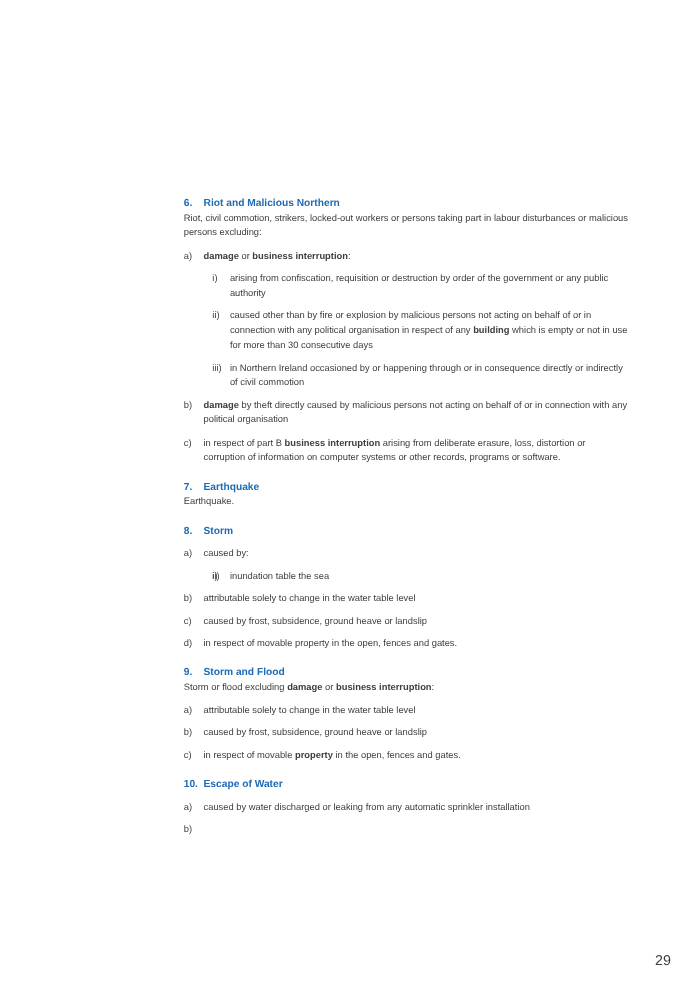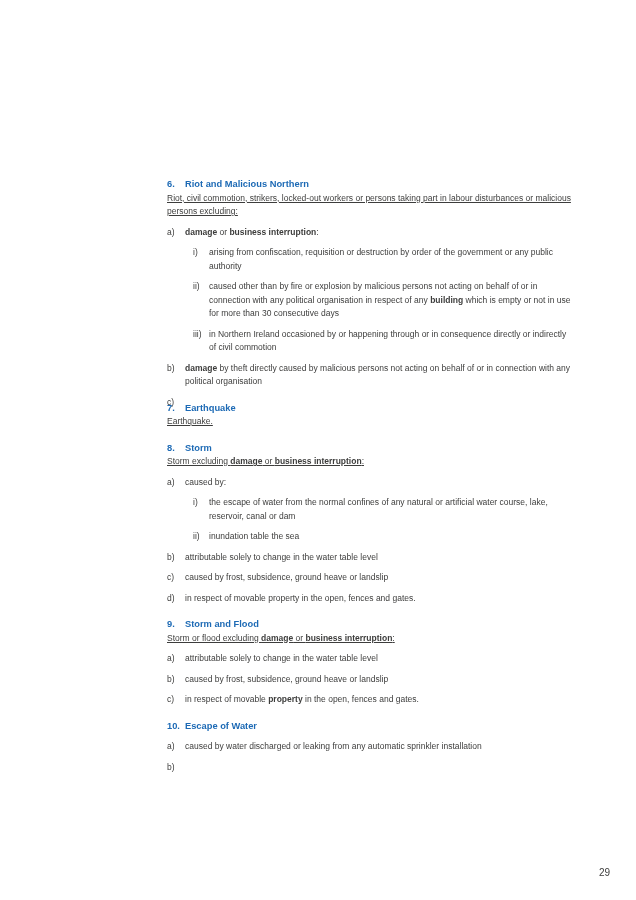--- a/index.html
+++ b/index.html
@@ -28,21 +28,21 @@
   .section:first-child{margin-top:0;}
   .heading{
     margin:0;
     display:flex;
     font-size:9.3px;
     line-height:13.5px;
     font-weight:bold;
     color:var(--heading-color);
   }
   .h-num{flex:none;width:18px;}
-  .intro{margin:0;text-decoration:underline;}
+  .intro{margin:0;}
   .item{
     position:relative;
     margin-top:7px;
     padding-left:18px;
   }
   .item > .marker{
     position:absolute;
     left:0;
     top:0;
   }
@@ -55,21 +55,21 @@
   .subitem > .marker{
     position:absolute;
     left:0;
     top:0;
   }
   b{font-weight:bold;text-align:center;}
   .page-number{
     position:absolute;
     top:866px;
     right:26px;
-    font-size:10px;
+    font-size:13px;
     line-height:13.5px;
     color:var(--body-color);
   }
 </style>
 </head>
 <body>
 
 <div class="page">
   <main class="content">
   <section class="section">
@@ -101,48 +101,47 @@
   </div>
 
   <div class="item">
     <span class="marker">b)</span>
     <span class="text"><b>damage</b> by theft directly caused by malicious persons not acting on behalf of or in connection with any political organisation</span>
     
   </div>
 
   <div class="item">
     <span class="marker">c)</span>
+    <span class="text">in respect of part B <b>business interruption</b> arising from deliberate erasure, loss, distortion or corruption of information on computer systems or other records, programs or software.</span>
     
   </div>
 </div>
   </section>
 
   <section class="section">
     <h3 class="heading">
       <span class="h-num">7.</span>
       <span class="h-title">Earthquake</span>
     </h3>
     <p class="intro">Earthquake.</p>
 
   </section>
 
   <section class="section">
     <h3 class="heading">
       <span class="h-num">8.</span>
       <span class="h-title">Storm</span>
     </h3>
-    <p class="intro">Storm excluding <b>damage</b> or <b>business interruption</b>:</p>
     <div class="items">
   <div class="item">
     <span class="marker">a)</span>
     <span class="text">caused by:</span>
     <div class="subitems">
   <div class="subitem">
     <span class="marker">i)</span>
-    <span class="text">the escape of water from the normal confines of any natural or artificial water course, lake, reservoir, canal or dam</span>
   </div>
 
   <div class="subitem">
     <span class="marker">ii)</span>
     <span class="text">inundation table the sea</span>
   </div>
 </div>
   </div>
 
   <div class="item">

